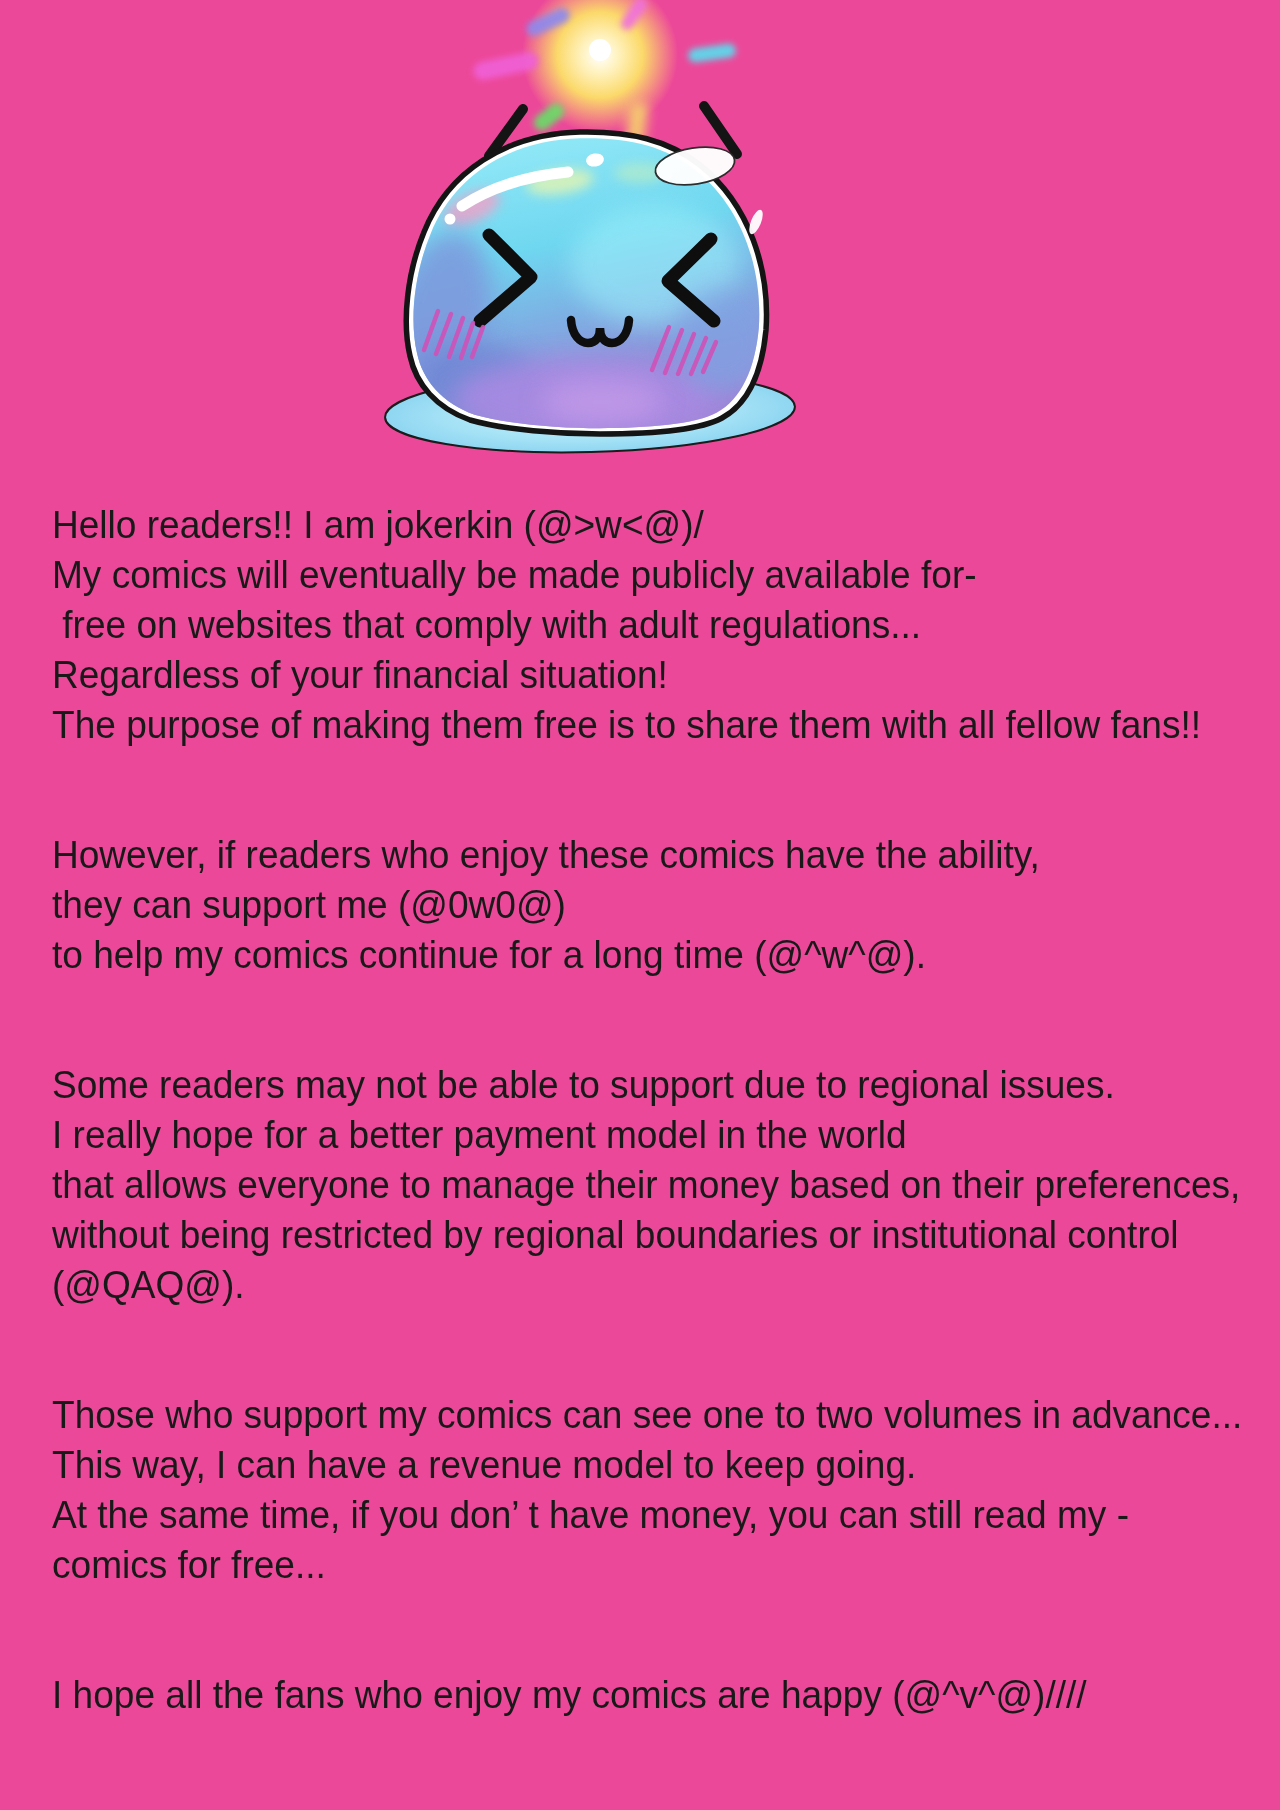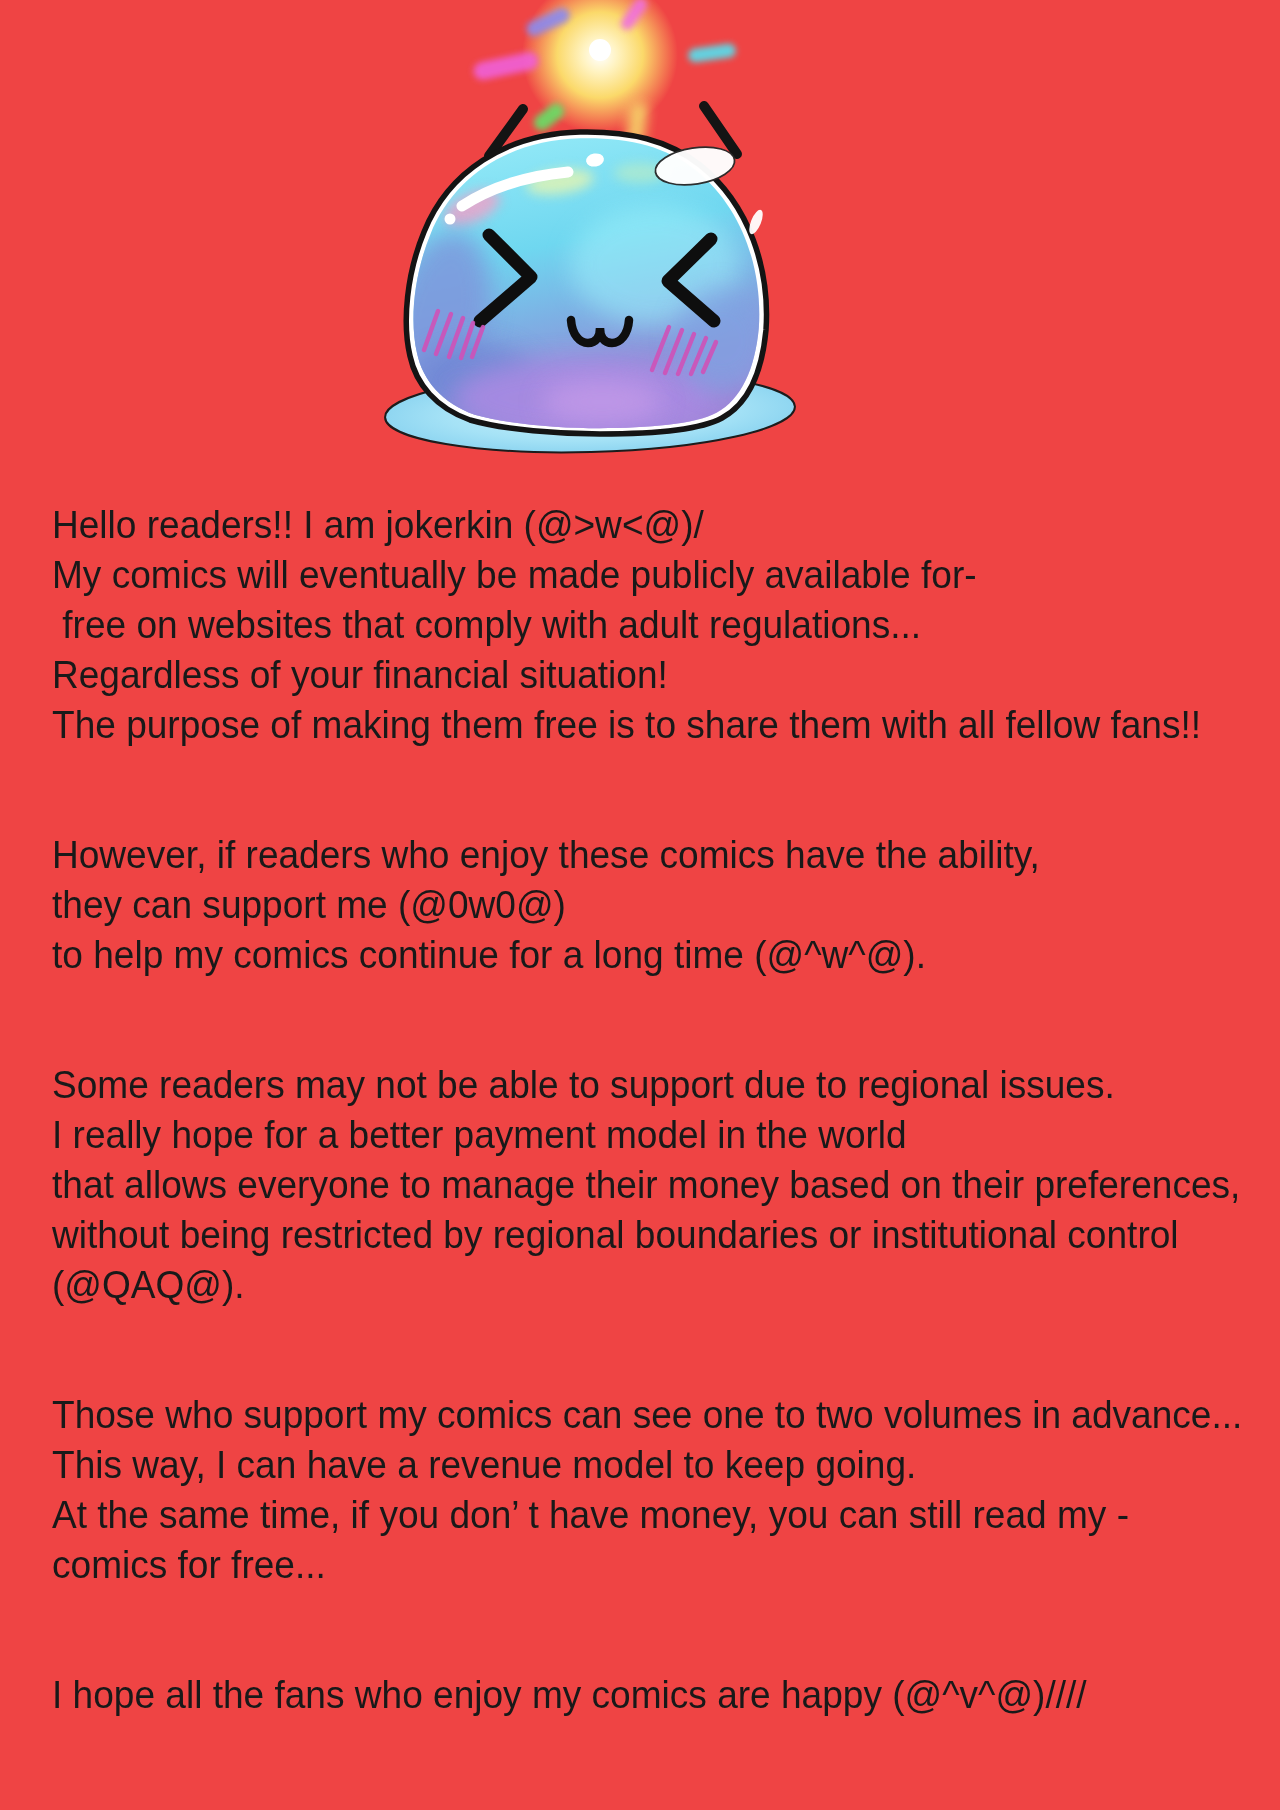--- a/index.html
+++ b/index.html
@@ -1,20 +1,20 @@
 <!DOCTYPE html>
 <html><head>
 <meta charset="utf-8">
 <style>
   html,body{margin:0;padding:0;background:#ffffff;}
   .page{
     position:relative;
     width:1280px;
     height:1810px;
-    background:#ef4444;
+    background:#ec4899;
     overflow:hidden;
     font-family:"Liberation Sans", sans-serif;
   }
   .art{
     position:absolute;
     left:0; top:0;
     width:1280px;
     height:470px;
   }
   .note{

